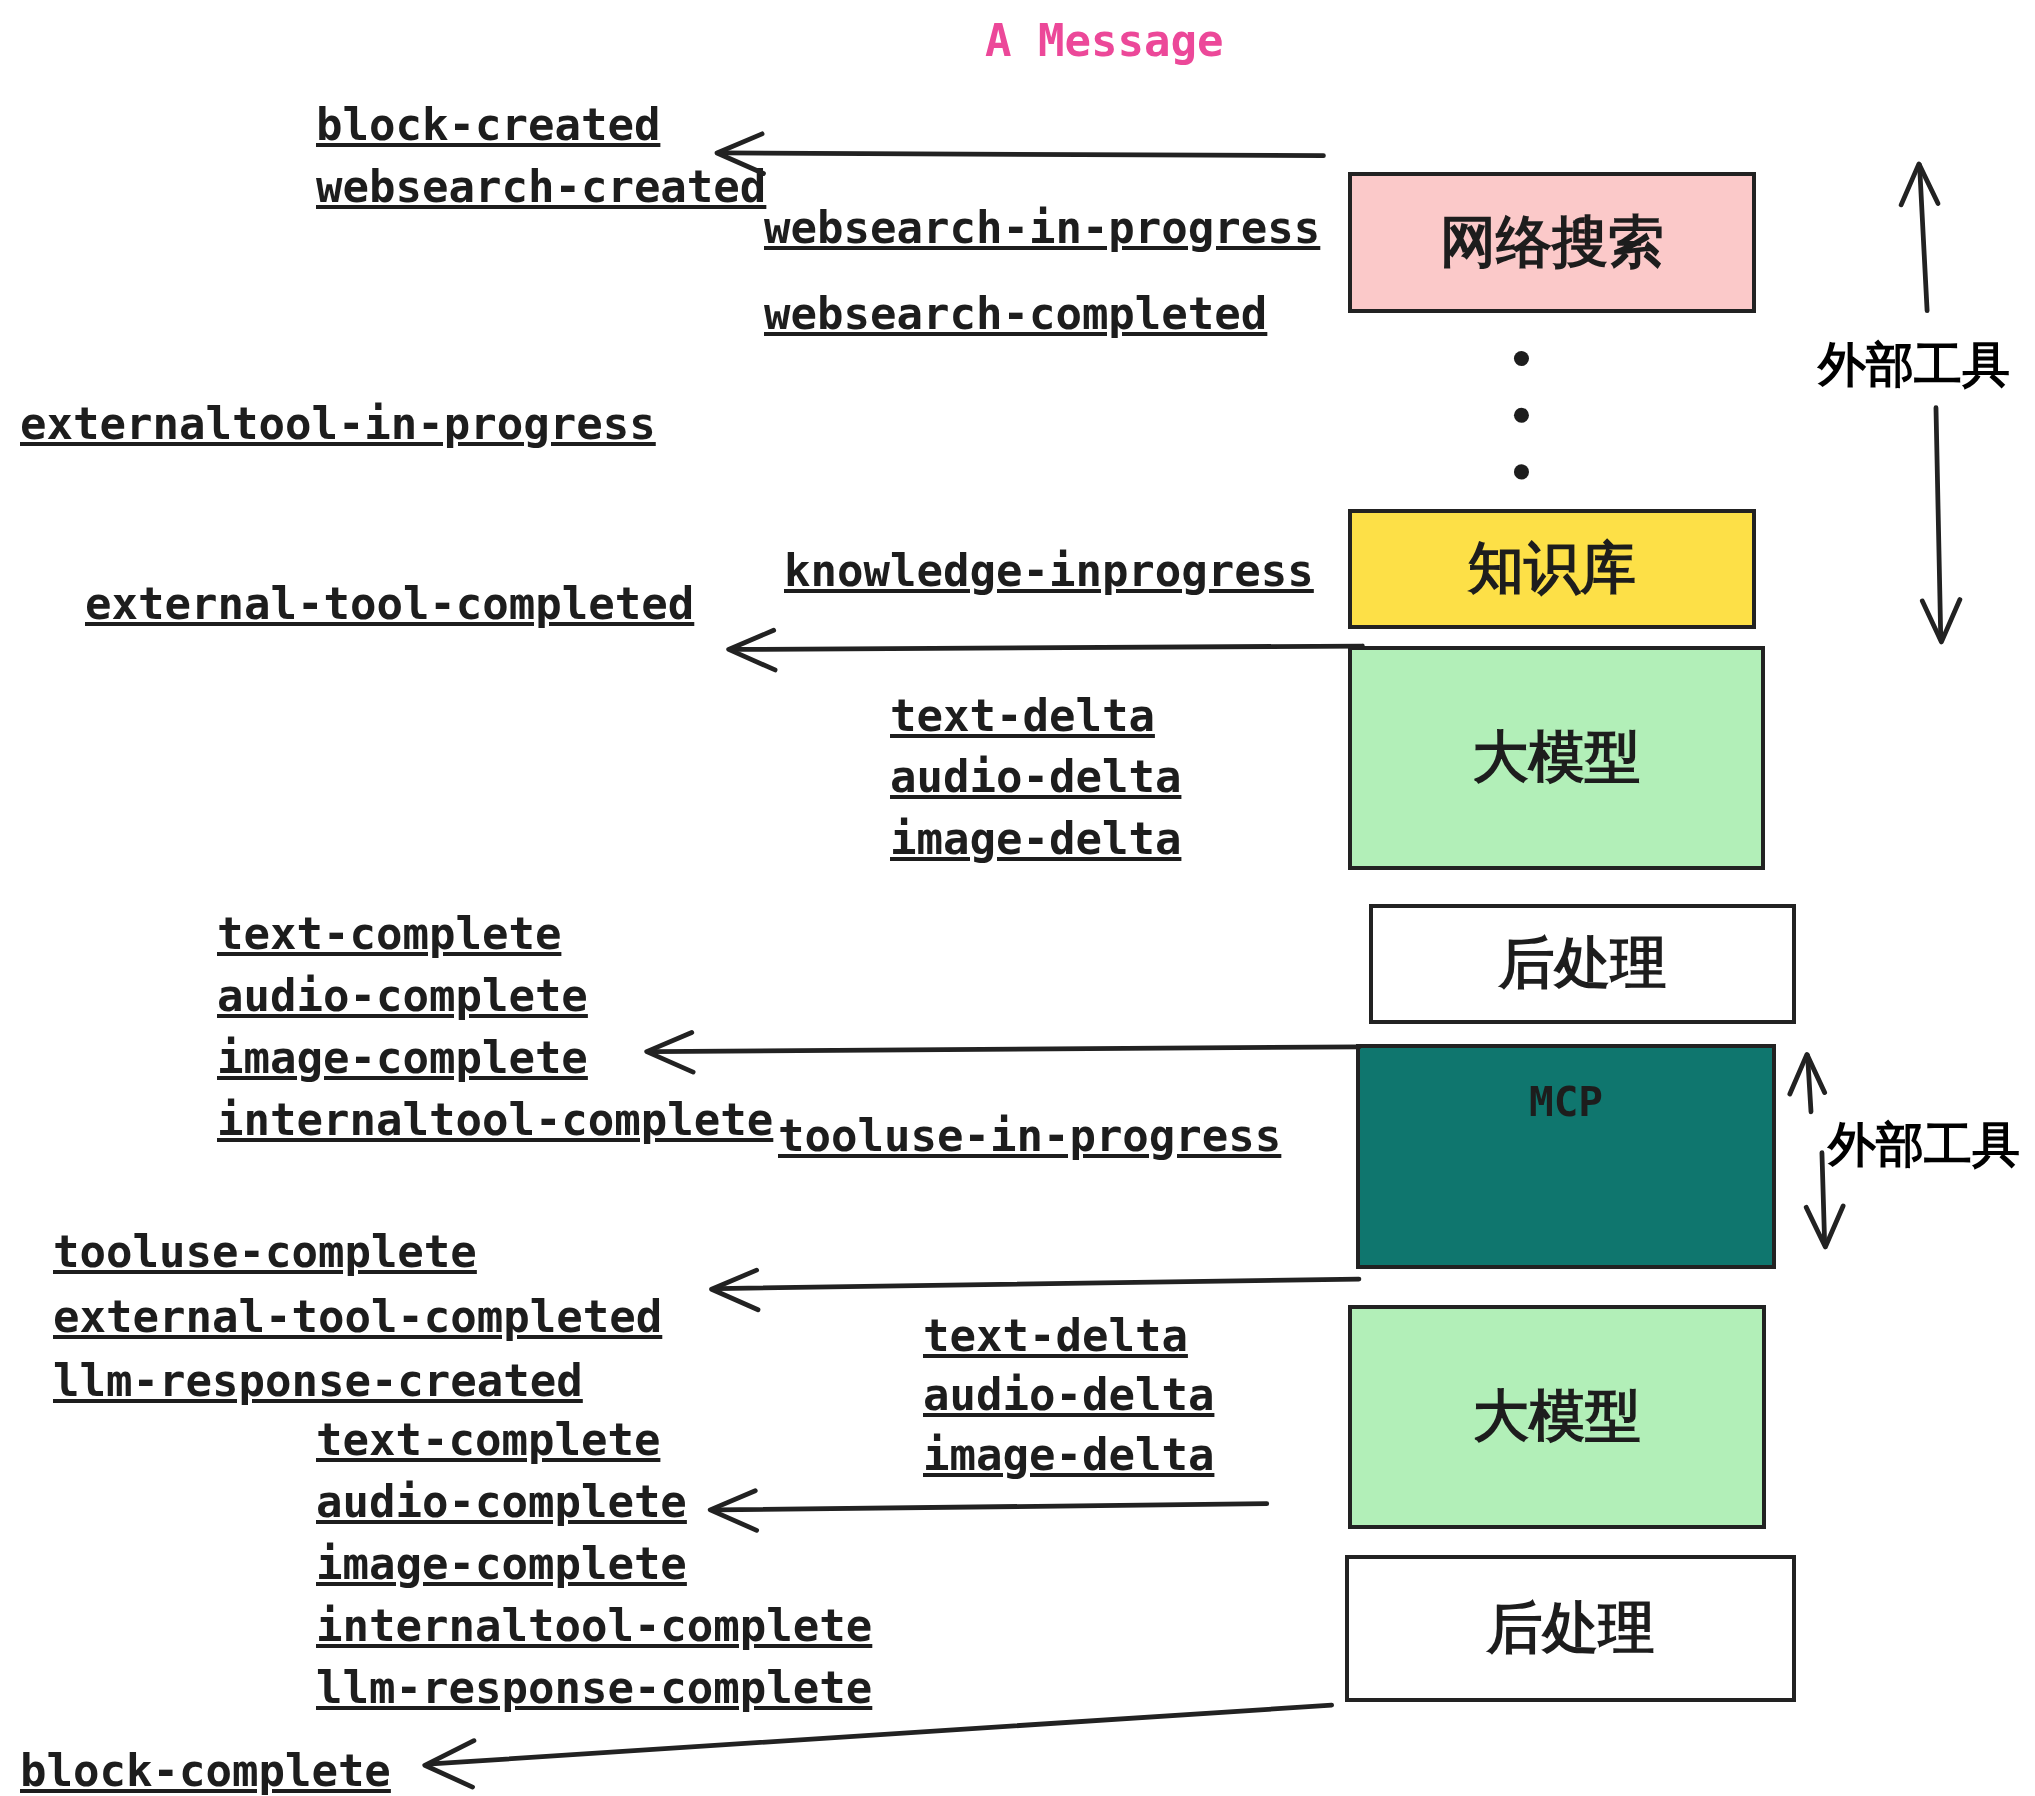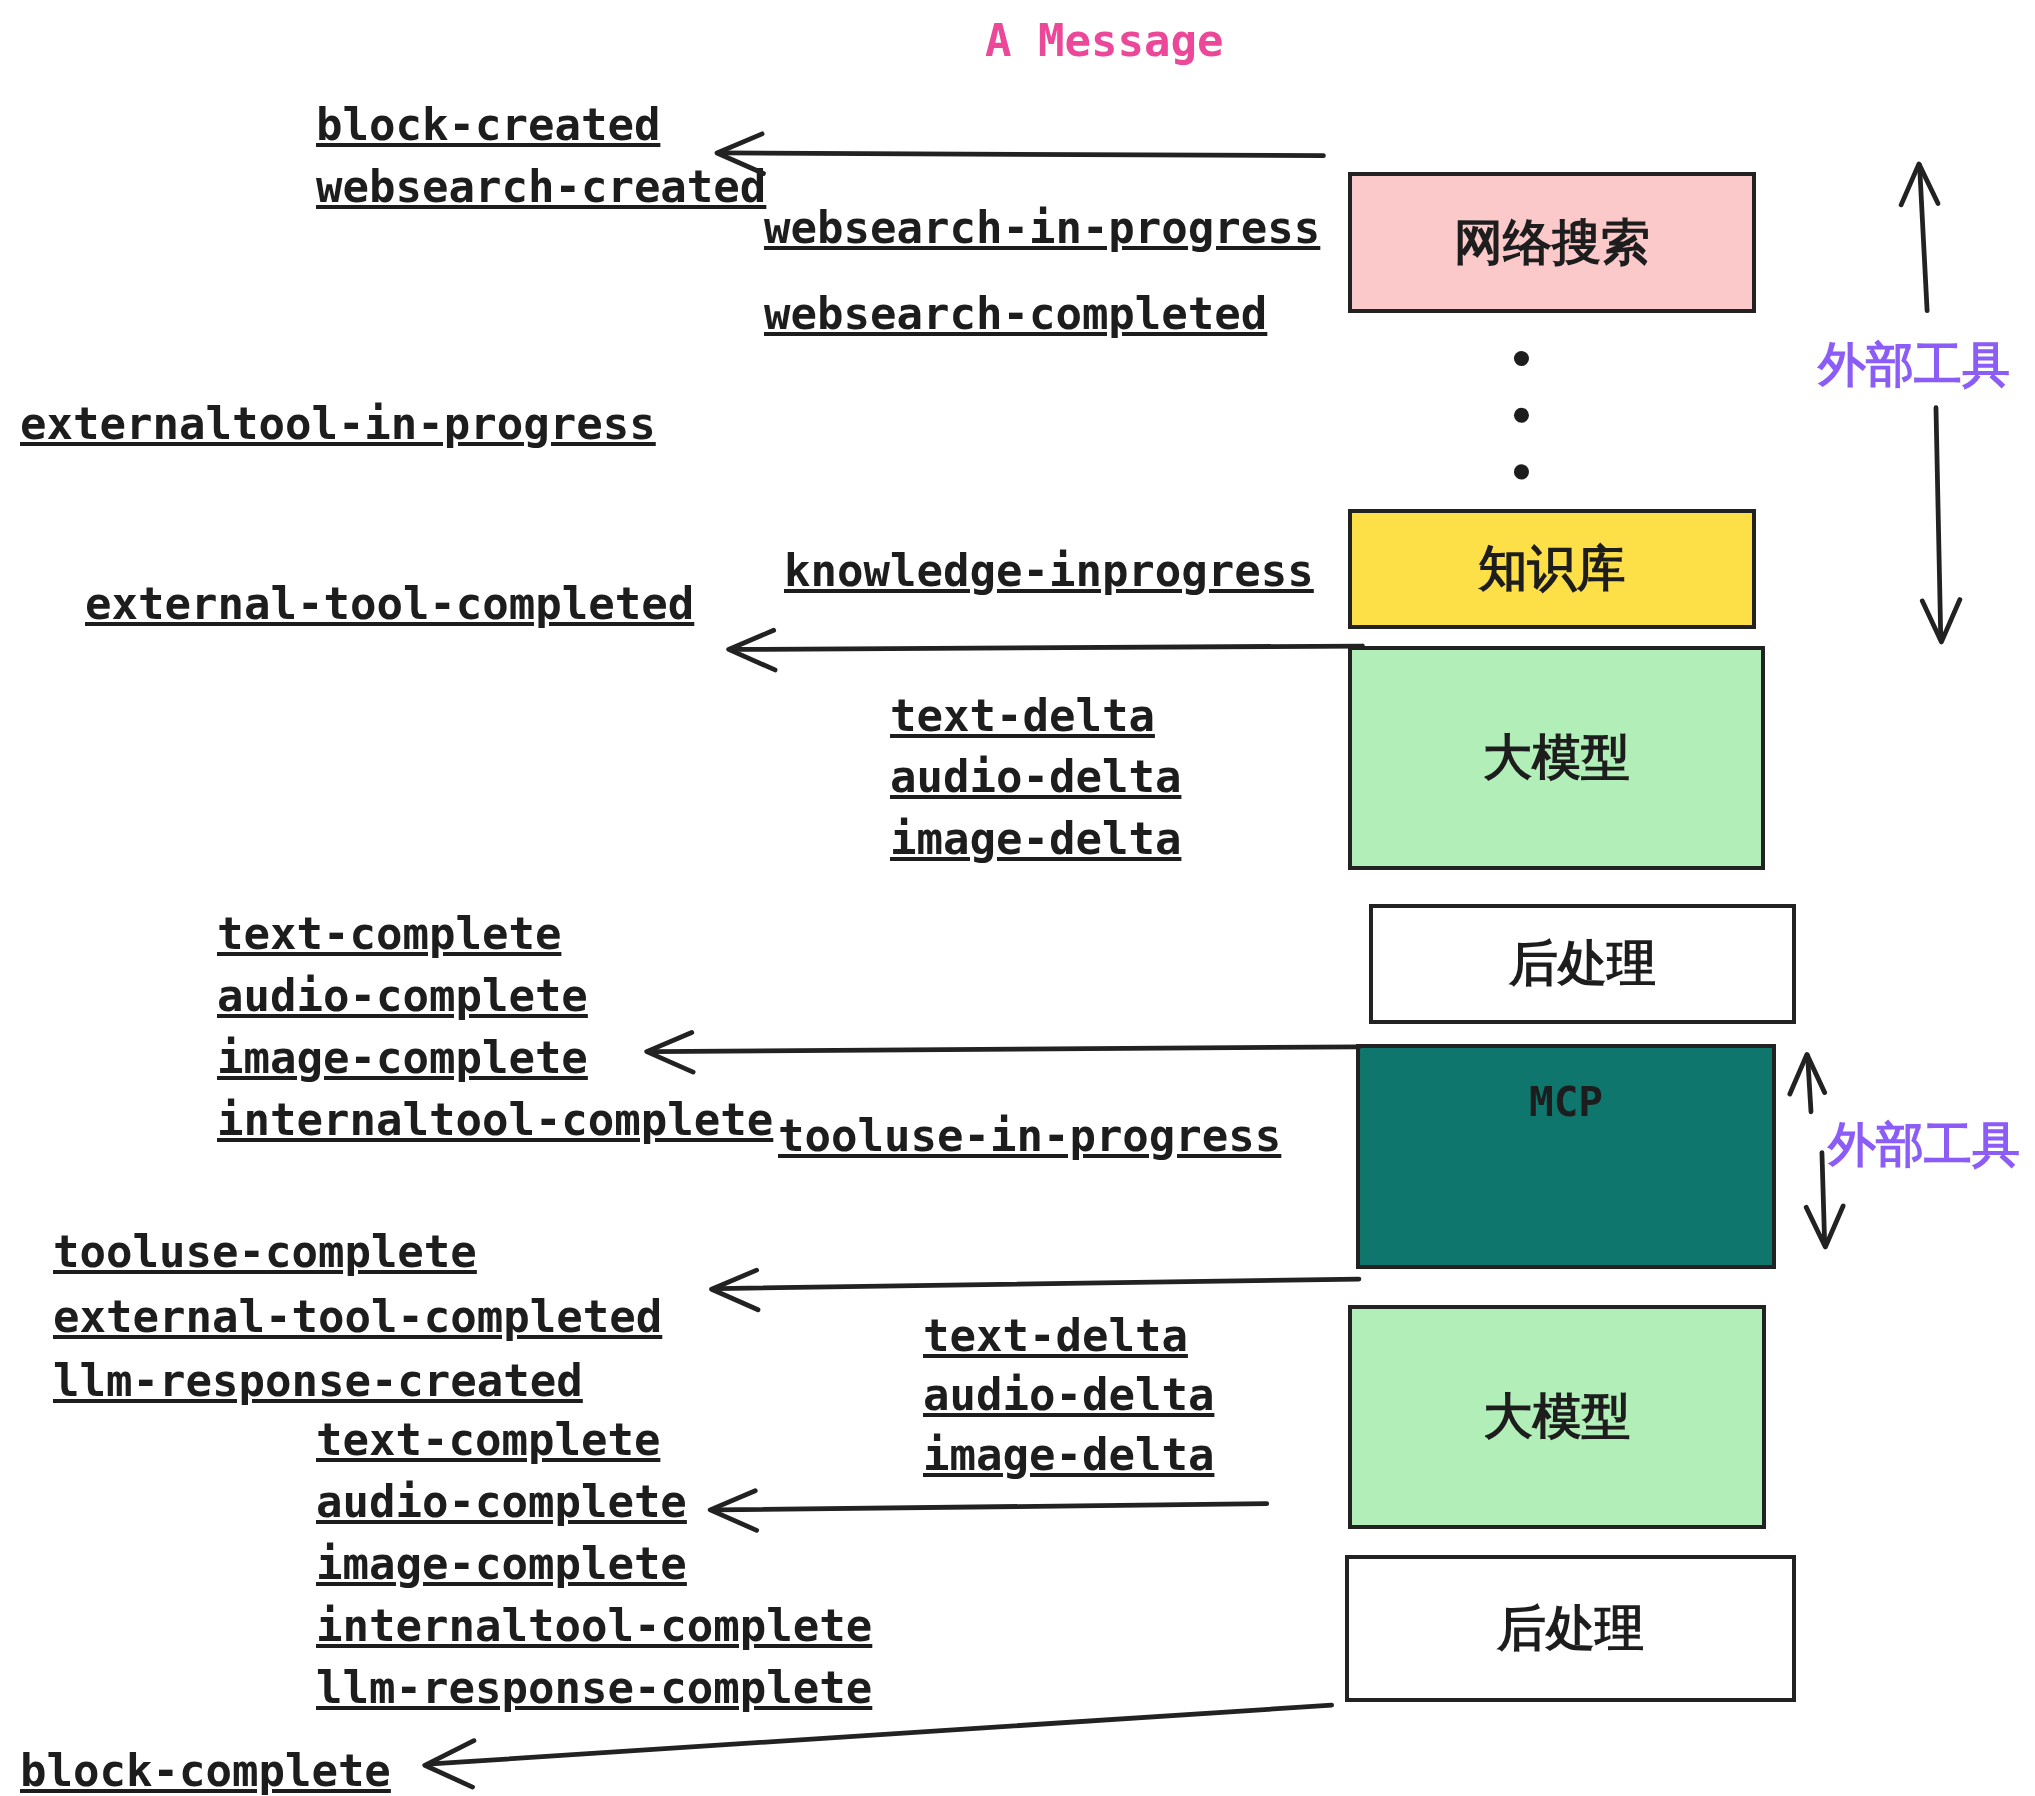--- a/index.html
+++ b/index.html
@@ -22,36 +22,36 @@
     white-space:nowrap;
     line-height:1.05;
     text-decoration:underline;
   }
   .box{
     position:absolute;
     border:4.8px solid #222222;
     box-sizing:border-box;
     display:flex;align-items:center;justify-content:center;
     font-family:"DejaVu Sans", "Liberation Sans", sans-serif;
-    font-size:49px;font-weight:600;color:#1d1d1d;
+    font-size:56px;font-weight:600;color:#1d1d1d;
     white-space:nowrap;
   }
   .box-websearch{left:1348px;top:172px;width:408px;height:141px;background:#fbc9c9;}
   .box-knowledge{left:1348px;top:509px;width:408px;height:120px;background:#fde047;}
   .box-llm1{left:1348px;top:646px;width:417px;height:224px;background:#b2efb8;}
   .box-post1{left:1369px;top:904px;width:427px;height:120px;background:#ffffff;}
   .box-mcp{left:1356px;top:1044px;width:420px;height:225px;background:#0f766e;
     align-items:flex-start;padding-top:30px;
     font-family:"DejaVu Sans Mono", monospace;font-size:41px;font-weight:bold;}
   .box-llm2{left:1348px;top:1305px;width:418px;height:224px;background:#b2efb8;}
   .box-post2{left:1345px;top:1555px;width:451px;height:147px;background:#ffffff;}
   .side-label{
     position:absolute;
     font-family:"DejaVu Sans", "Liberation Sans", sans-serif;
-    font-size:48px;font-weight:600;color:#8b5cf6;white-space:nowrap;
+    font-size:48px;font-weight:600;color:#000000;white-space:nowrap;
   }
   .arrows{position:absolute;left:0;top:0;width:2035px;height:1796px;pointer-events:none;}
   .arrows path{stroke:#222222;stroke-width:7;fill:none;stroke-linecap:round;stroke-linejoin:round;}
   .arrows circle{fill:#1d1d1d;}
 </style>
 </head>
 <body>
 
 <div class="canvas">
 

